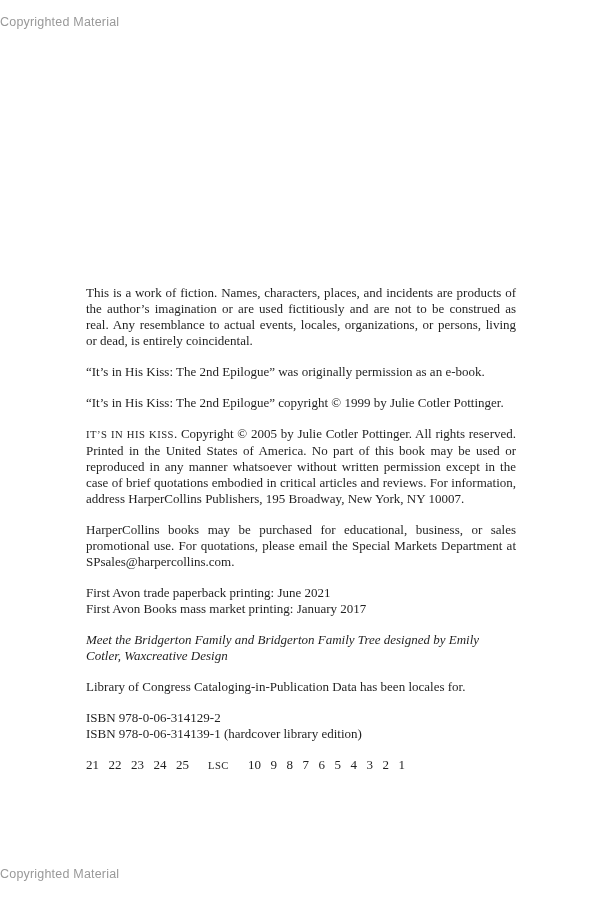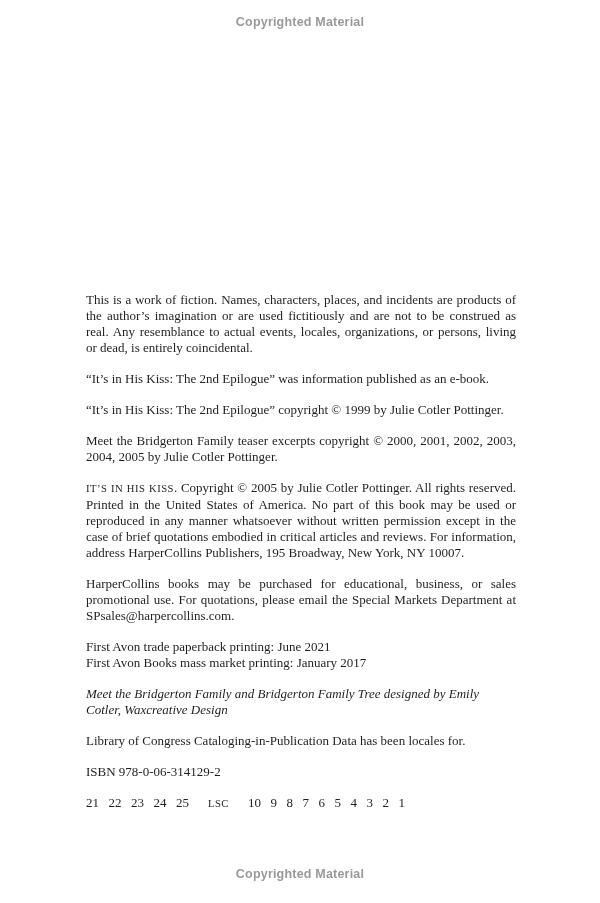--- a/index.html
+++ b/index.html
@@ -19,61 +19,60 @@
     width: 600px;
     height: 903px;
     background: var(--page-bg);
     font-family: "Liberation Serif", "DejaVu Serif", serif;
     color: var(--text-color);
   }
   .watermark {
     position: absolute;
     left: 0;
     width: 100%;
-    text-align: center;
+    text-align: left;
     font-family: "Liberation Sans", "DejaVu Sans", sans-serif;
-    font-weight: bold;
+    font-weight: normal;
     font-size: 12.5px;
     color: var(--watermark-color);
     letter-spacing: 0.2px;
   }
   .watermark.top { top: 15px; }
   .watermark.bottom { top: 867px; }
   .text-block {
     position: absolute;
     left: 86px;
     top: 277px;
     width: 430px;
     font-size: 13px;
     line-height: 16px;
   }
   .para {
     margin-top: 15px;
     text-align: justify;
   }
-  .para:first-child { margin-top: 15px; }
+  .para:first-child { margin-top: 8px; }
   .para.left { text-align: left; }
   .para.pre { white-space: pre-wrap; word-spacing: 1.5px; text-align: left; }
   .italic { font-style: italic; }
   .smallcaps { font-size: 10.6px; letter-spacing: 0.5px; }
 </style>
 </head>
 <body>
 
 <div class="page">
   <div class="watermark top">Copyrighted Material</div>
 
   <div class="text-block">
       <p class="para"><span>This is a work of fiction. Names, characters, places, and incidents are products of the author’s imagination or are used fictitiously and are not to be construed as real. Any resemblance to actual events, locales, organizations, or persons, living or dead, is entirely coincidental.</span></p>
-      <p class="para"><span>“It’s in His Kiss: The 2nd Epilogue” was information published as an e-book.</span></p>
+      <p class="para"><span>“It’s in His Kiss: The 2nd Epilogue” was originally permission as an e-book.</span></p>
       <p class="para"><span>“It’s in His Kiss: The 2nd Epilogue” copyright © 1999 by Julie Cotler Pottinger.</span></p>
-      <p class="para"><span>Meet the Bridgerton Family teaser excerpts copyright © 2000, 2001, 2002, 2003, 2004, 2005 by Julie Cotler Pottinger.</span></p>
       <p class="para"><span class="smallcaps">IT’S IN HIS KISS</span><span>. Copyright © 2005 by Julie Cotler Pottinger. All rights reserved. Printed in the United States of America. No part of this book may be used or reproduced in any manner whatsoever without written permission except in the case of brief quotations embodied in critical articles and reviews. For information, address HarperCollins Publishers, 195 Broadway, New York, NY 10007.</span></p>
       <p class="para"><span>HarperCollins books may be purchased for educational, business, or sales promotional use. For quotations, please email the Special Markets Department at SPsales@harpercollins.com.</span></p>
       <p class="para left"><span>First Avon trade paperback printing: June 2021</span><br><span>First Avon Books mass market printing: January 2017</span></p>
       <p class="para left"><span class="italic">Meet the Bridgerton Family and Bridgerton Family Tree designed by Emily Cotler, Waxcreative Design</span></p>
       <p class="para left"><span>Library of Congress Cataloging-in-Publication Data has been locales for.</span></p>
-      <p class="para left"><span>ISBN 978-0-06-314129-2</span><br></p>
+      <p class="para left"><span>ISBN 978-0-06-314129-2</span><br><span>ISBN 978-0-06-314139-1 (hardcover library edition)</span></p>
       <p class="para pre"><span>21  22  23  24  25</span><span>    </span><span class="smallcaps">LSC</span><span>    </span><span>10  9  8  7  6  5  4  3  2  1</span></p>
     </div>
 
   <div class="watermark bottom">Copyrighted Material</div>
 </div>
 
 </body></html>

